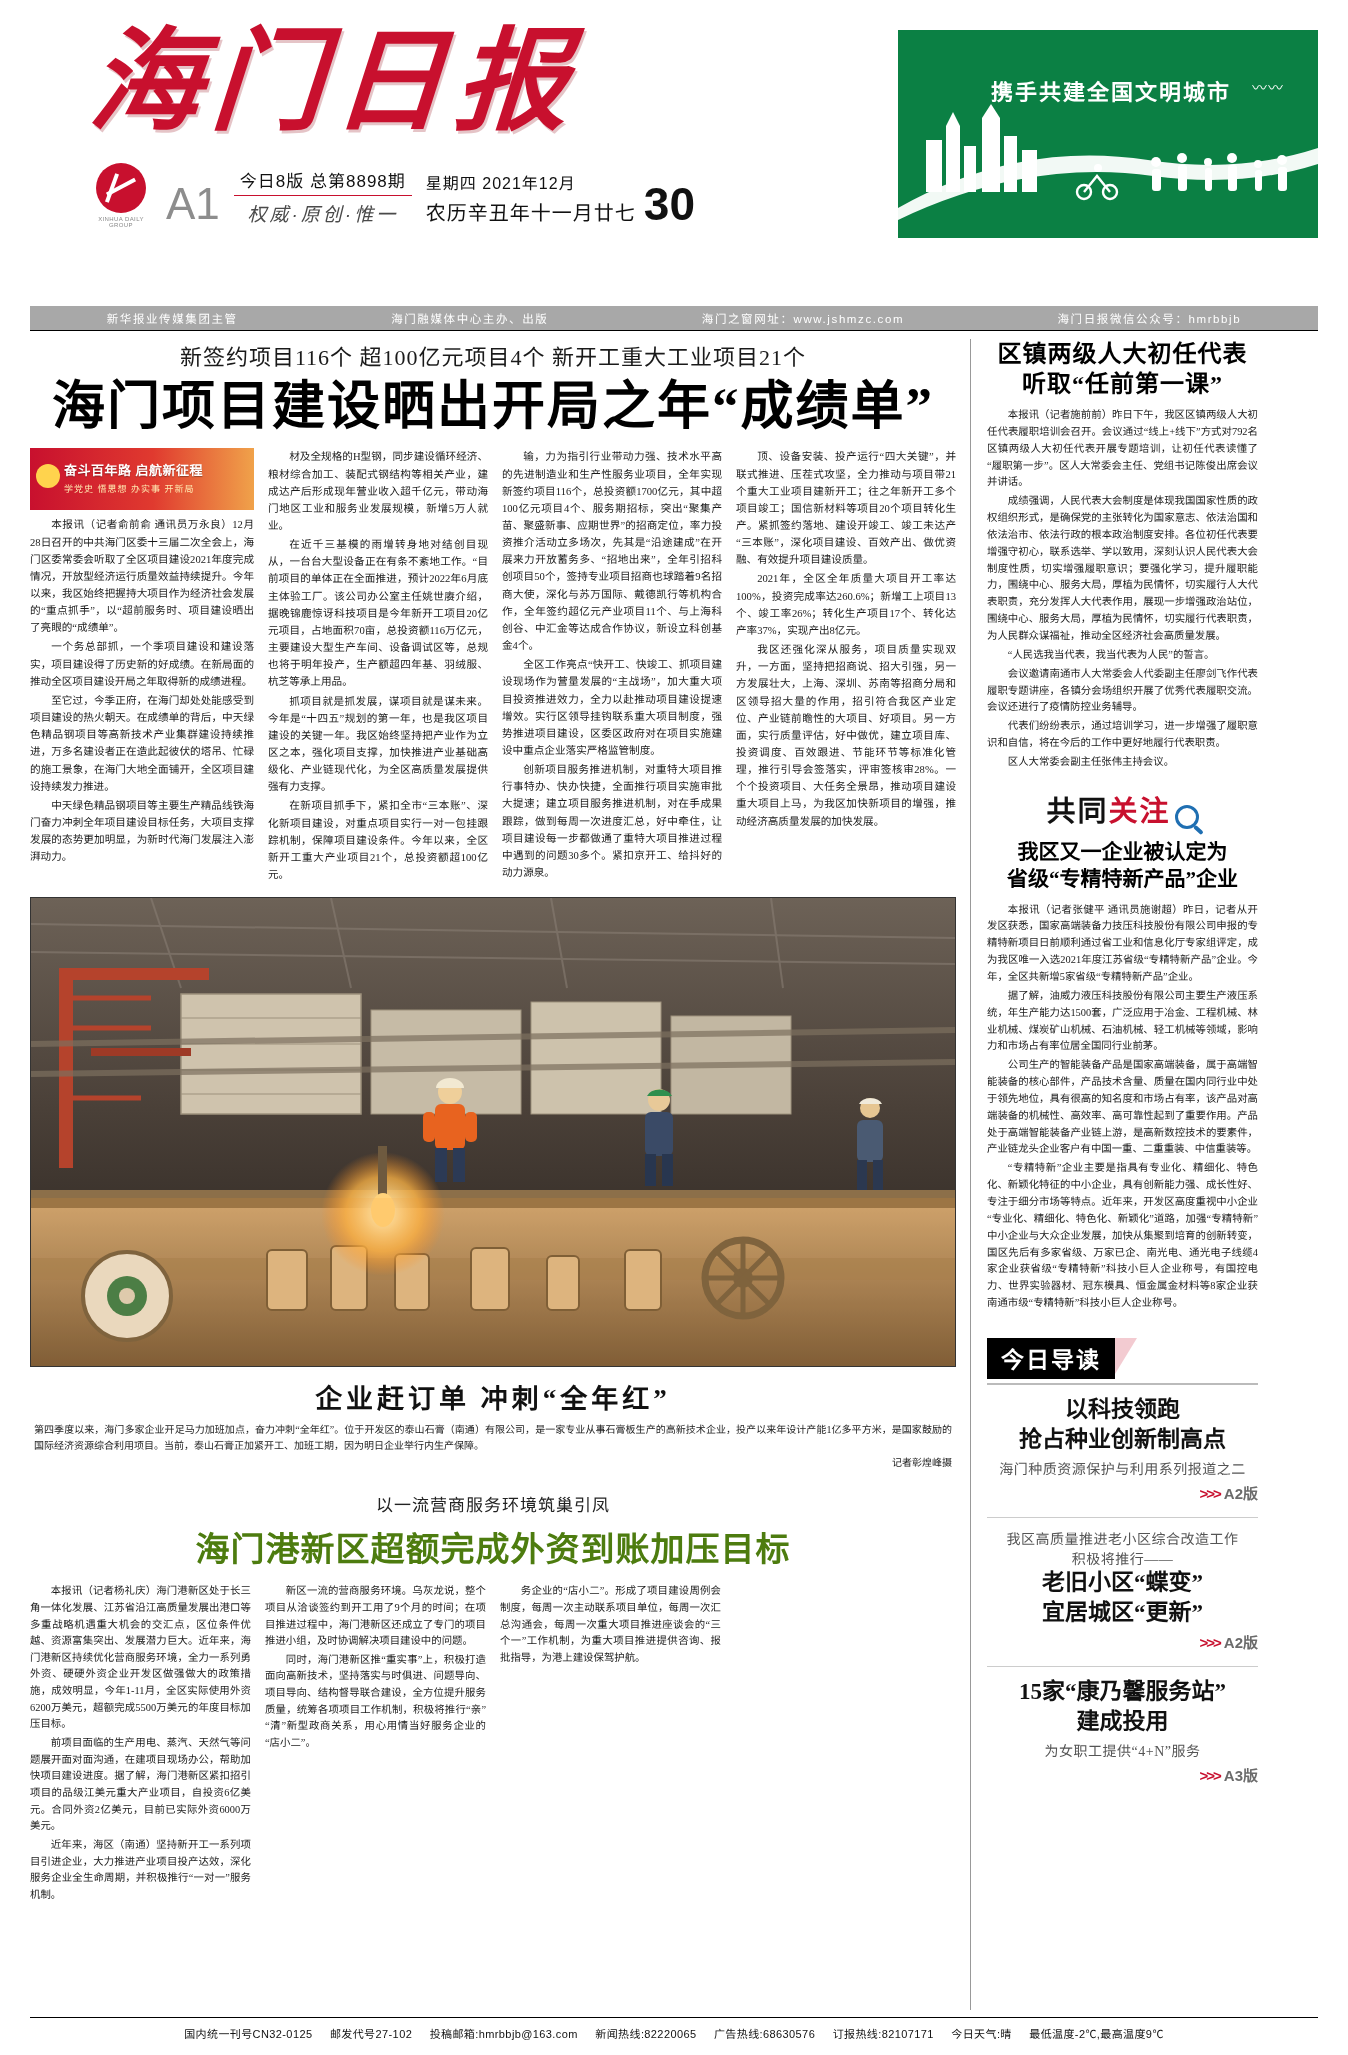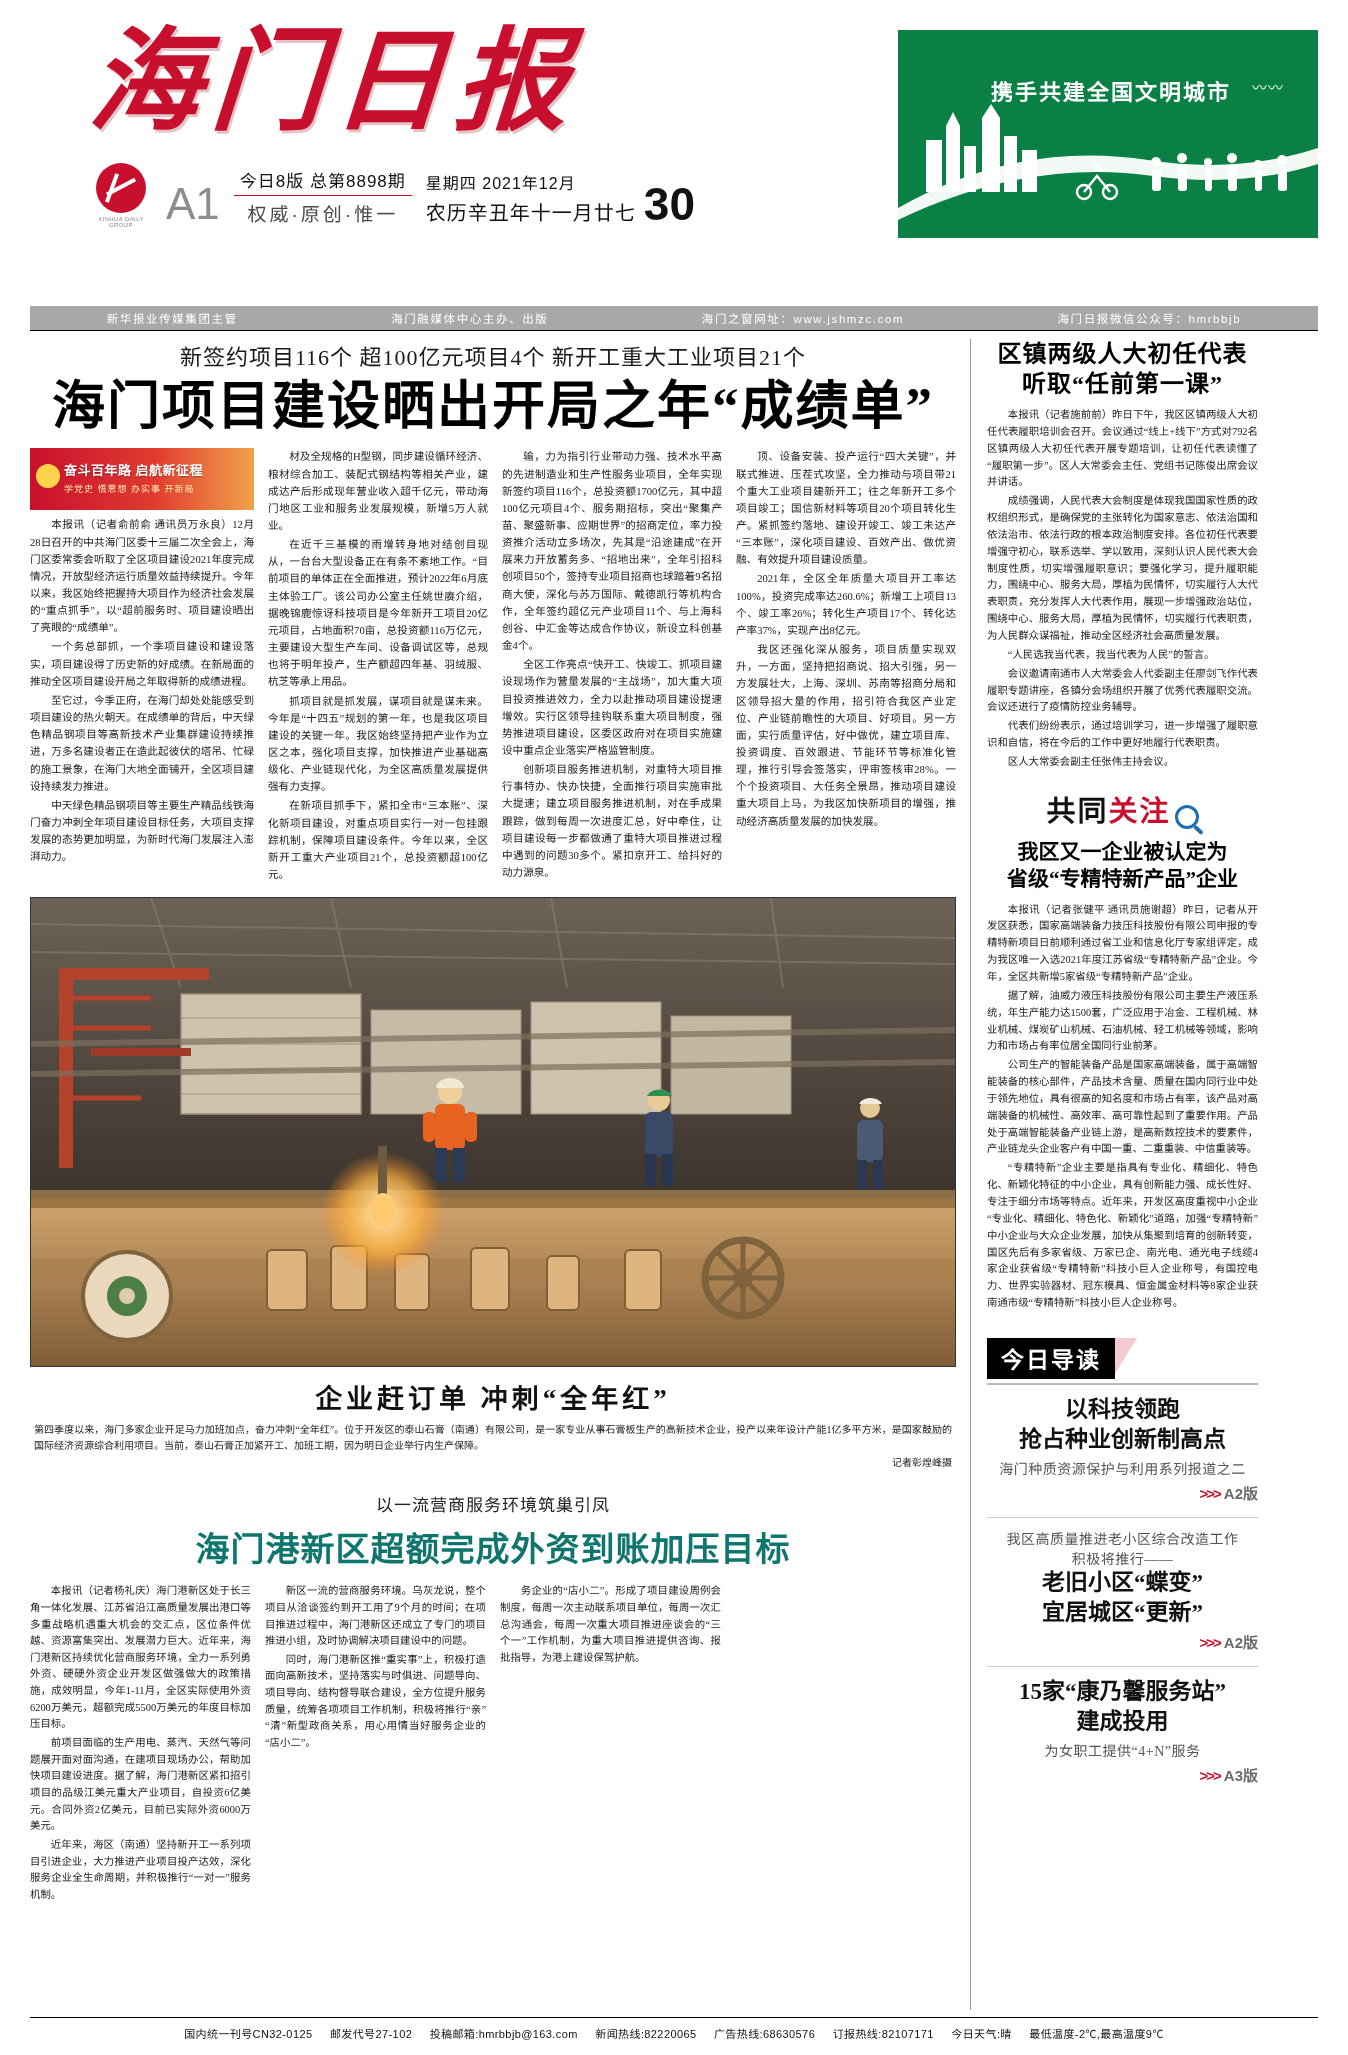--- a/index.html
+++ b/index.html
@@ -108,20 +108,21 @@
     border-bottom: 1.5px solid #c8102e;
     white-space: nowrap;
   }
   .issue-line2 {
     font-size: 19px;
     color: #4a4a4a;
     letter-spacing: 3px;
     padding-top: 3px;
     font-family: "Liberation Sans", sans-serif;
     white-space: nowrap;
+    font-style: italic;
   }
   .date-block {
     flex: 0 0 auto;
     display: flex;
     align-items: flex-end;
     gap: 8px;
     padding-bottom: 2px;
   }
   .date-lines { font-family: "Liberation Sans", sans-serif; }
   .date-line1 { font-size: 16px; color: #111; letter-spacing: 1px; white-space: nowrap;}
@@ -277,21 +278,21 @@
   }
   .photo-credit { text-align: right; font-size: 10px; color: #222; padding-right: 4px;}
 
   
   .sub-kicker {
     text-align: center; font-size: 17px; color: #222;
     letter-spacing: 1px; margin-top: 22px;
   }
   .sub-headline {
     text-align: center; font-size: 34px; font-weight: bold;
-    letter-spacing: 1px; color: #0f766e; margin: 6px 0 12px 0;
+    letter-spacing: 1px; color: #4d7c0f; margin: 6px 0 12px 0;
   }
   .sub-body { display: flex; gap: 14px; }
   .sub-col {
     width: 224px; font-size: 10.4px; line-height: 1.6;
     color: #1a1a1a; text-align: justify;
   }
   .sub-col p { text-indent: 2em; margin-bottom: 2px; }
 
   
   .side-headline {

